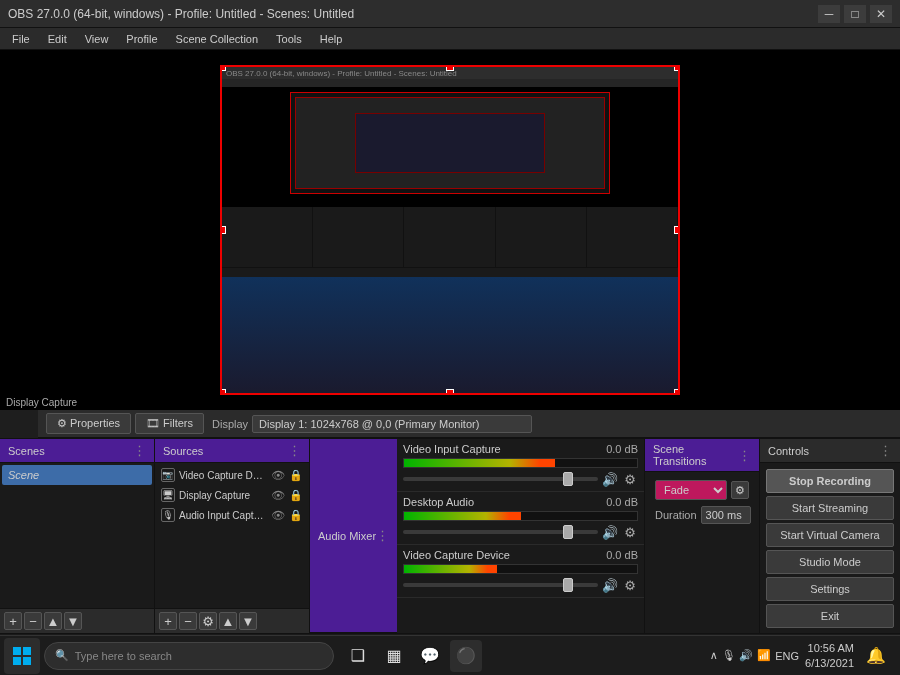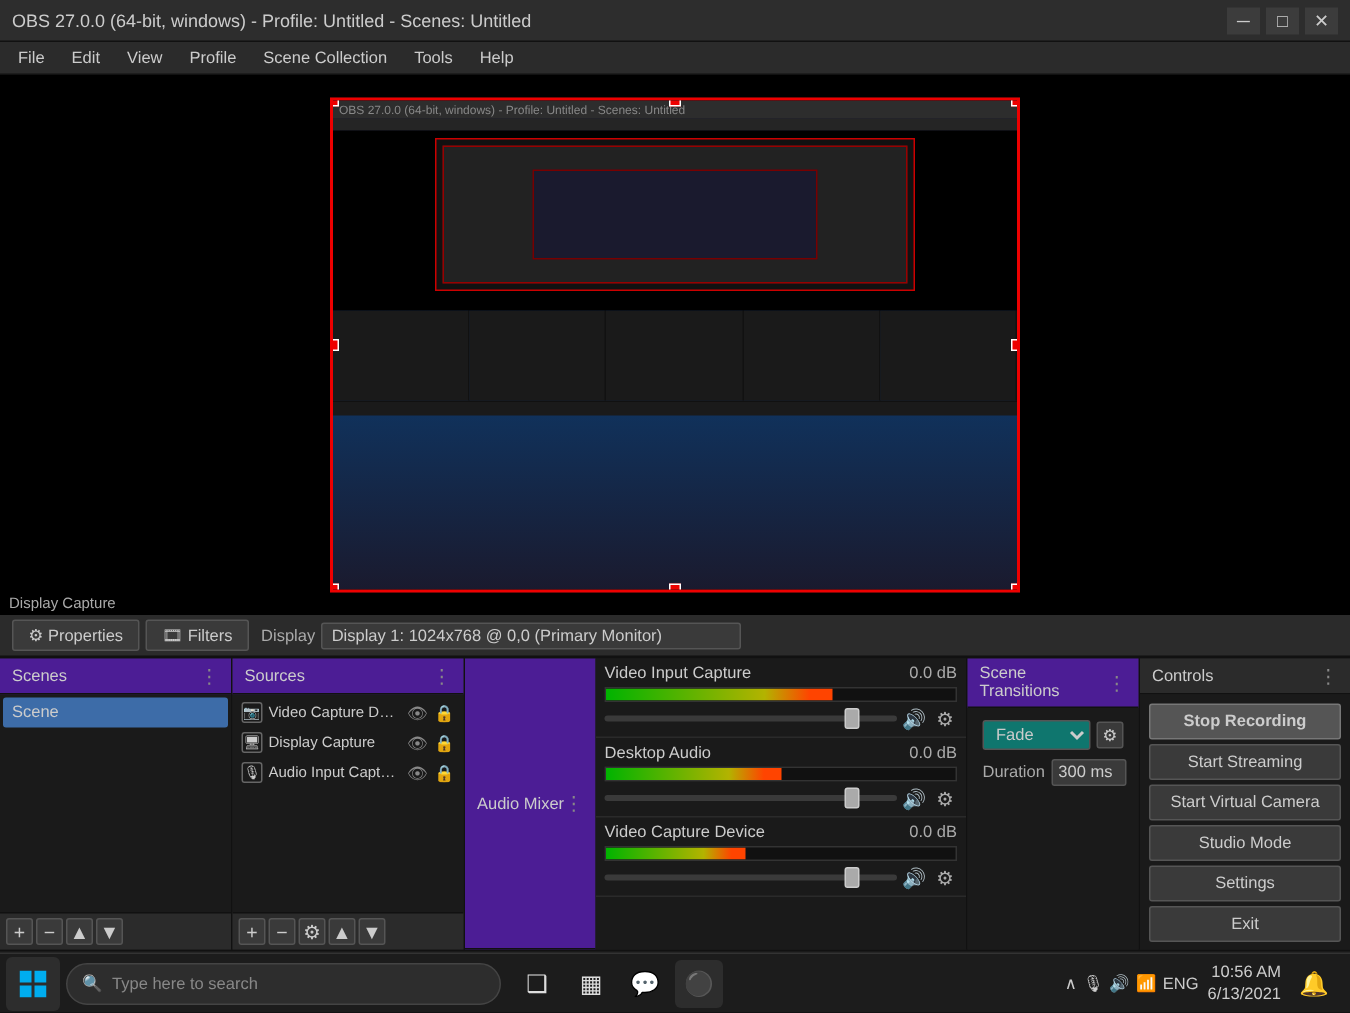--- a/index.html
+++ b/index.html
@@ -120,20 +120,21 @@
 
     
     .properties-bar {
       background: #2b2b2b;
       height: 28px;
       display: flex;
       align-items: center;
       padding: 0 8px;
       gap: 4px;
       border-bottom: 1px solid #111;
+      margin-left: 38px;
     }
     .prop-tab {
       padding: 3px 10px;
       background: #3a3a3a;
       border: 1px solid #555;
       border-radius: 2px;
       font-size: 11px;
       color: #ccc;
       cursor: pointer;
       display: flex;
@@ -187,20 +188,21 @@
       background: #1a1a1a;
       overflow-y: auto;
       padding: 2px;
     }
     .scene-item {
       padding: 4px 6px;
       font-size: 11px;
       color: #ccc;
       cursor: pointer;
       border-radius: 2px;
+      font-style: italic;
     }
     .scene-item.active { background: #3d6ca8; }
     .panel-footer {
       background: #2b2b2b;
       padding: 3px 4px;
       display: flex;
       align-items: center;
       gap: 2px;
       border-top: 1px solid #111;
     }
@@ -334,21 +336,21 @@
       flex-direction: column;
     }
     .transition-row {
       display: flex;
       align-items: center;
       gap: 4px;
       padding: 4px 6px;
     }
     .transition-select {
       flex: 1;
-      background: #0f766e;
+      background: #be185d;
       border: 1px solid #555;
       color: #ccc;
       font-size: 11px;
       padding: 2px 4px;
       border-radius: 2px;
       cursor: pointer;
     }
     .trans-btn-sm {
       width: 18px; height: 18px;
       background: #3a3a3a;

